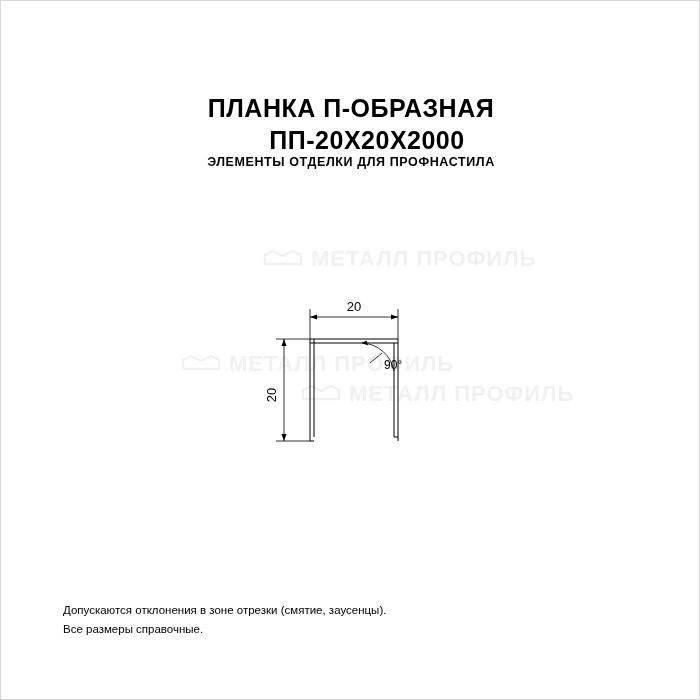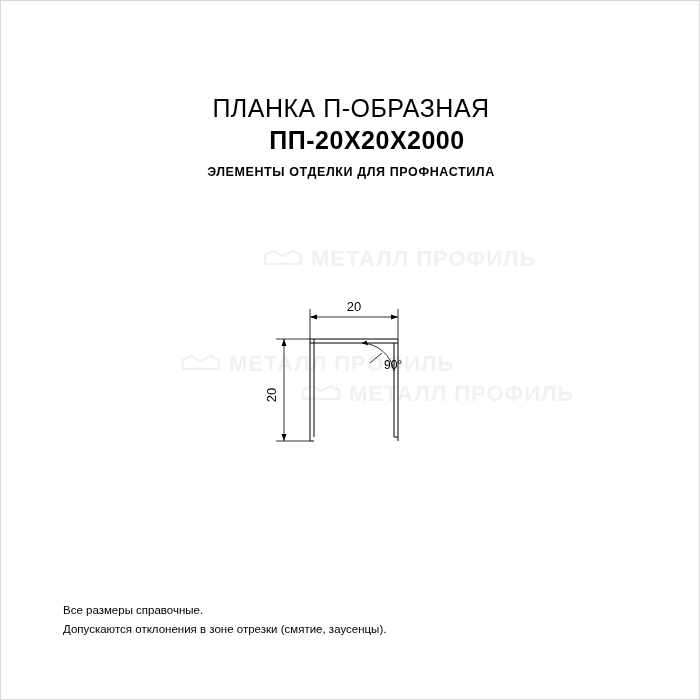--- a/index.html
+++ b/index.html
@@ -25,39 +25,39 @@
   
   .header {
     position: absolute;
     top: 92px;
     left: 0;
     width: 700px;
     text-align: center;
   }
   .title-1 {
     font-size: 25px;
-    font-weight: normal;
+    font-weight: bold;
     letter-spacing: 0.5px;
     line-height: 30px;
     white-space: nowrap;
   }
   .title-2 {
     font-size: 25px;
     font-weight: bold;
     letter-spacing: 0.5px;
     line-height: 30px;
     margin-top: 2px;
     white-space: nowrap;
     padding-left: 32px;
   }
   .subtitle {
     font-size: 12.5px;
     font-weight: bold;
     letter-spacing: 0.6px;
-    margin-top: 10px;
+    margin-top: 0;
     white-space: nowrap;
   }
 
   
   .wm {
     position: absolute;
     color: #f1f1f1;
     font-weight: bold;
     font-size: 22px;
     letter-spacing: 1px;
@@ -164,17 +164,17 @@
         <path d="M104 42 L110 44.5 L108.5 39.5 Z" fill="#000000" stroke="none"></path>
       </g>
 
       <text x="96" y="10" text-anchor="middle" font-family="Liberation Sans, sans-serif" font-size="13">20</text>
       <text x="18" y="94" text-anchor="middle" font-family="Liberation Sans, sans-serif" font-size="13" transform="rotate(-90 18 94)">20</text>
       <text x="126" y="68" text-anchor="start" font-family="Liberation Sans, sans-serif" font-size="12">90°</text>
     </svg>
   </div>
 
   <div class="footer">
+    <div>Допускаются отклонения в зоне отрезки (смятие, заусенцы).</div>
     <div>Все размеры справочные.</div>
-    <div>Допускаются отклонения в зоне отрезки (смятие, заусенцы).</div>
   </div>
 
 </div>
 
 </body></html>

